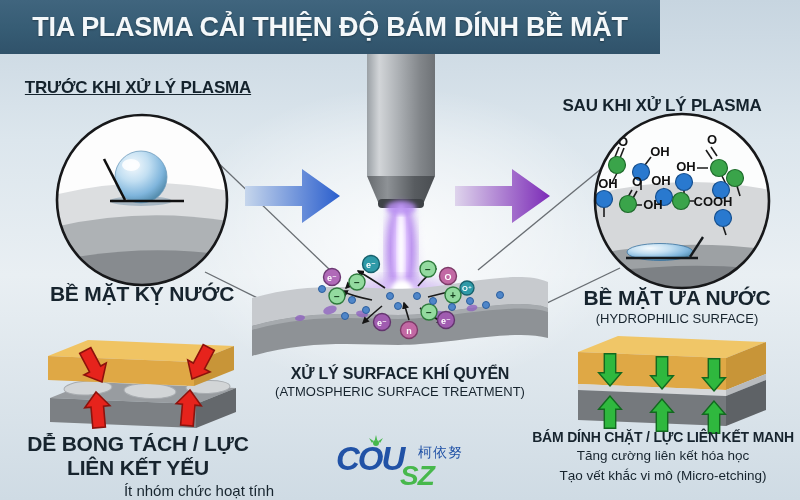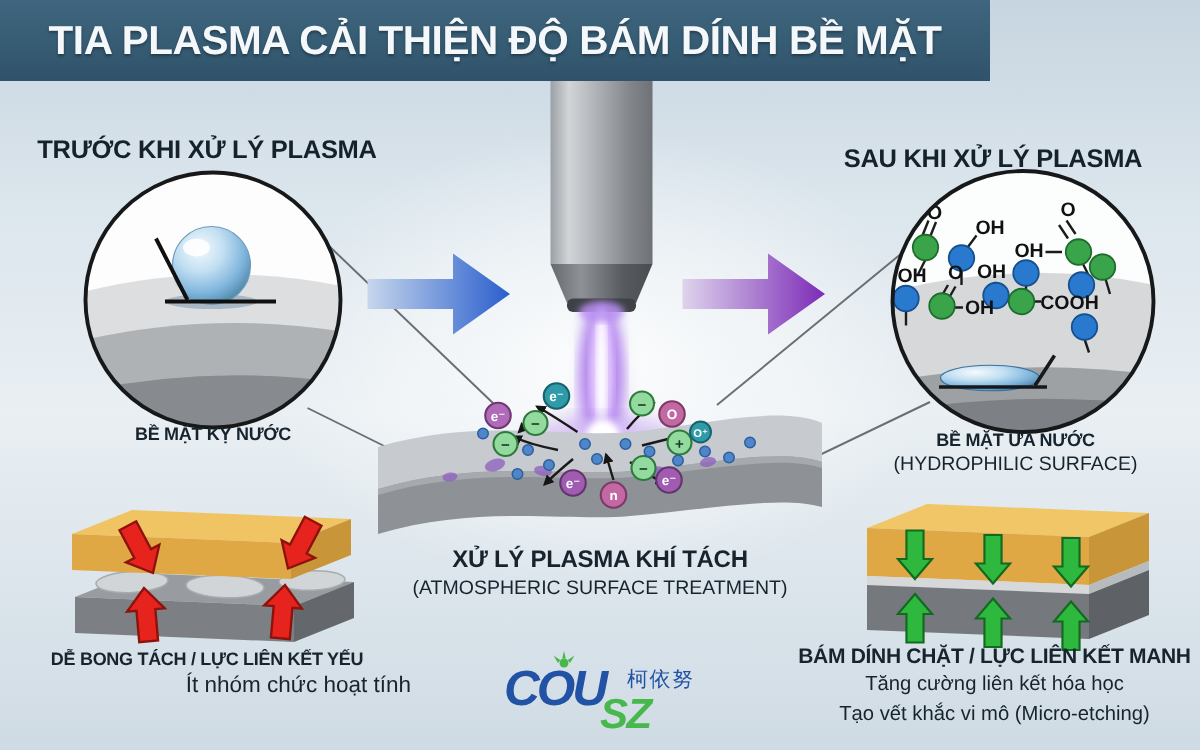--- a/index.html
+++ b/index.html
@@ -17,24 +17,24 @@
     position:absolute;left:0;top:0;width:660px;height:54px;
     background:linear-gradient(180deg,#40657e 0%,#365c74 55%,#30526a 100%);
     color:#f4f8fa;display:flex;align-items:center;justify-content:center;
     font-weight:700;font-size:27px;letter-spacing:-.3px;
     text-shadow:0 1px 2px rgba(0,0,0,.35);
   }
   .hdr{
     position:absolute;width:260px;text-align:center;
     font-weight:700;font-size:17px;color:#14222c;letter-spacing:-.2px;
   }
-  .hdr.before{left:8px;top:90px;}
+  .hdr.before{left:8px;top:78px;text-decoration:underline;}
   .hdr.after{left:532px;top:96px;}
   .cap{position:absolute;text-align:center;color:#17242e;}
-  .cap .t1{font-weight:700;font-size:12px;letter-spacing:-.2px;}
+  .cap .t1{font-weight:700;font-size:21px;letter-spacing:-.2px;}
   .cap .t2{font-size:13px;margin-top:1px;}
   .cap.left-surf{left:18px;top:282px;width:248px;}
   .cap.right-surf{left:548px;top:286px;width:258px;}
   .cap.center-proc{left:245px;top:365px;width:310px;}
   .cap.center-proc .t1{font-size:16px;}
   .cap.res-left{left:2px;top:432px;width:272px;}
   .cap.res-left .t2{font-size:15px;margin-top:2px;text-align:right;}
   .cap.res-right{left:524px;top:429px;width:278px;}
   .cap.res-right .t1{font-size:14px;}
   .cap.res-right .t2{font-size:13.5px;line-height:18px;margin-top:2px;}
@@ -342,21 +342,21 @@
   <div class="hdr after">SAU KHI XỬ LÝ PLASMA</div>
 
   <div class="cap left-surf">
     <div class="t1">BỀ MẶT KỴ NƯỚC</div>
   </div>
   <div class="cap right-surf">
     <div class="t1">BỀ MẶT ƯA NƯỚC</div>
     <div class="t2">(HYDROPHILIC SURFACE)</div>
   </div>
   <div class="cap center-proc">
-    <div class="t1">XỬ LÝ PLASMA KHÍ TÁCH</div>
+    <div class="t1">XỬ LÝ SURFACE KHÍ QUYỂN</div>
     <div class="t2">(ATMOSPHERIC SURFACE TREATMENT)</div>
   </div>
   <div class="cap res-left">
     <div class="t1">DỄ BONG TÁCH / LỰC LIÊN KẾT YẾU</div>
     <div class="t2">Ít nhóm chức hoạt tính</div>
   </div>
   <div class="cap res-right">
     <div class="t1">BÁM DÍNH CHẶT / LỰC LIÊN KẾT MANH</div>
     <div class="t2">Tăng cường liên kết hóa học</div>
     <div class="t2">Tạo vết khắc vi mô (Micro-etching)</div>

